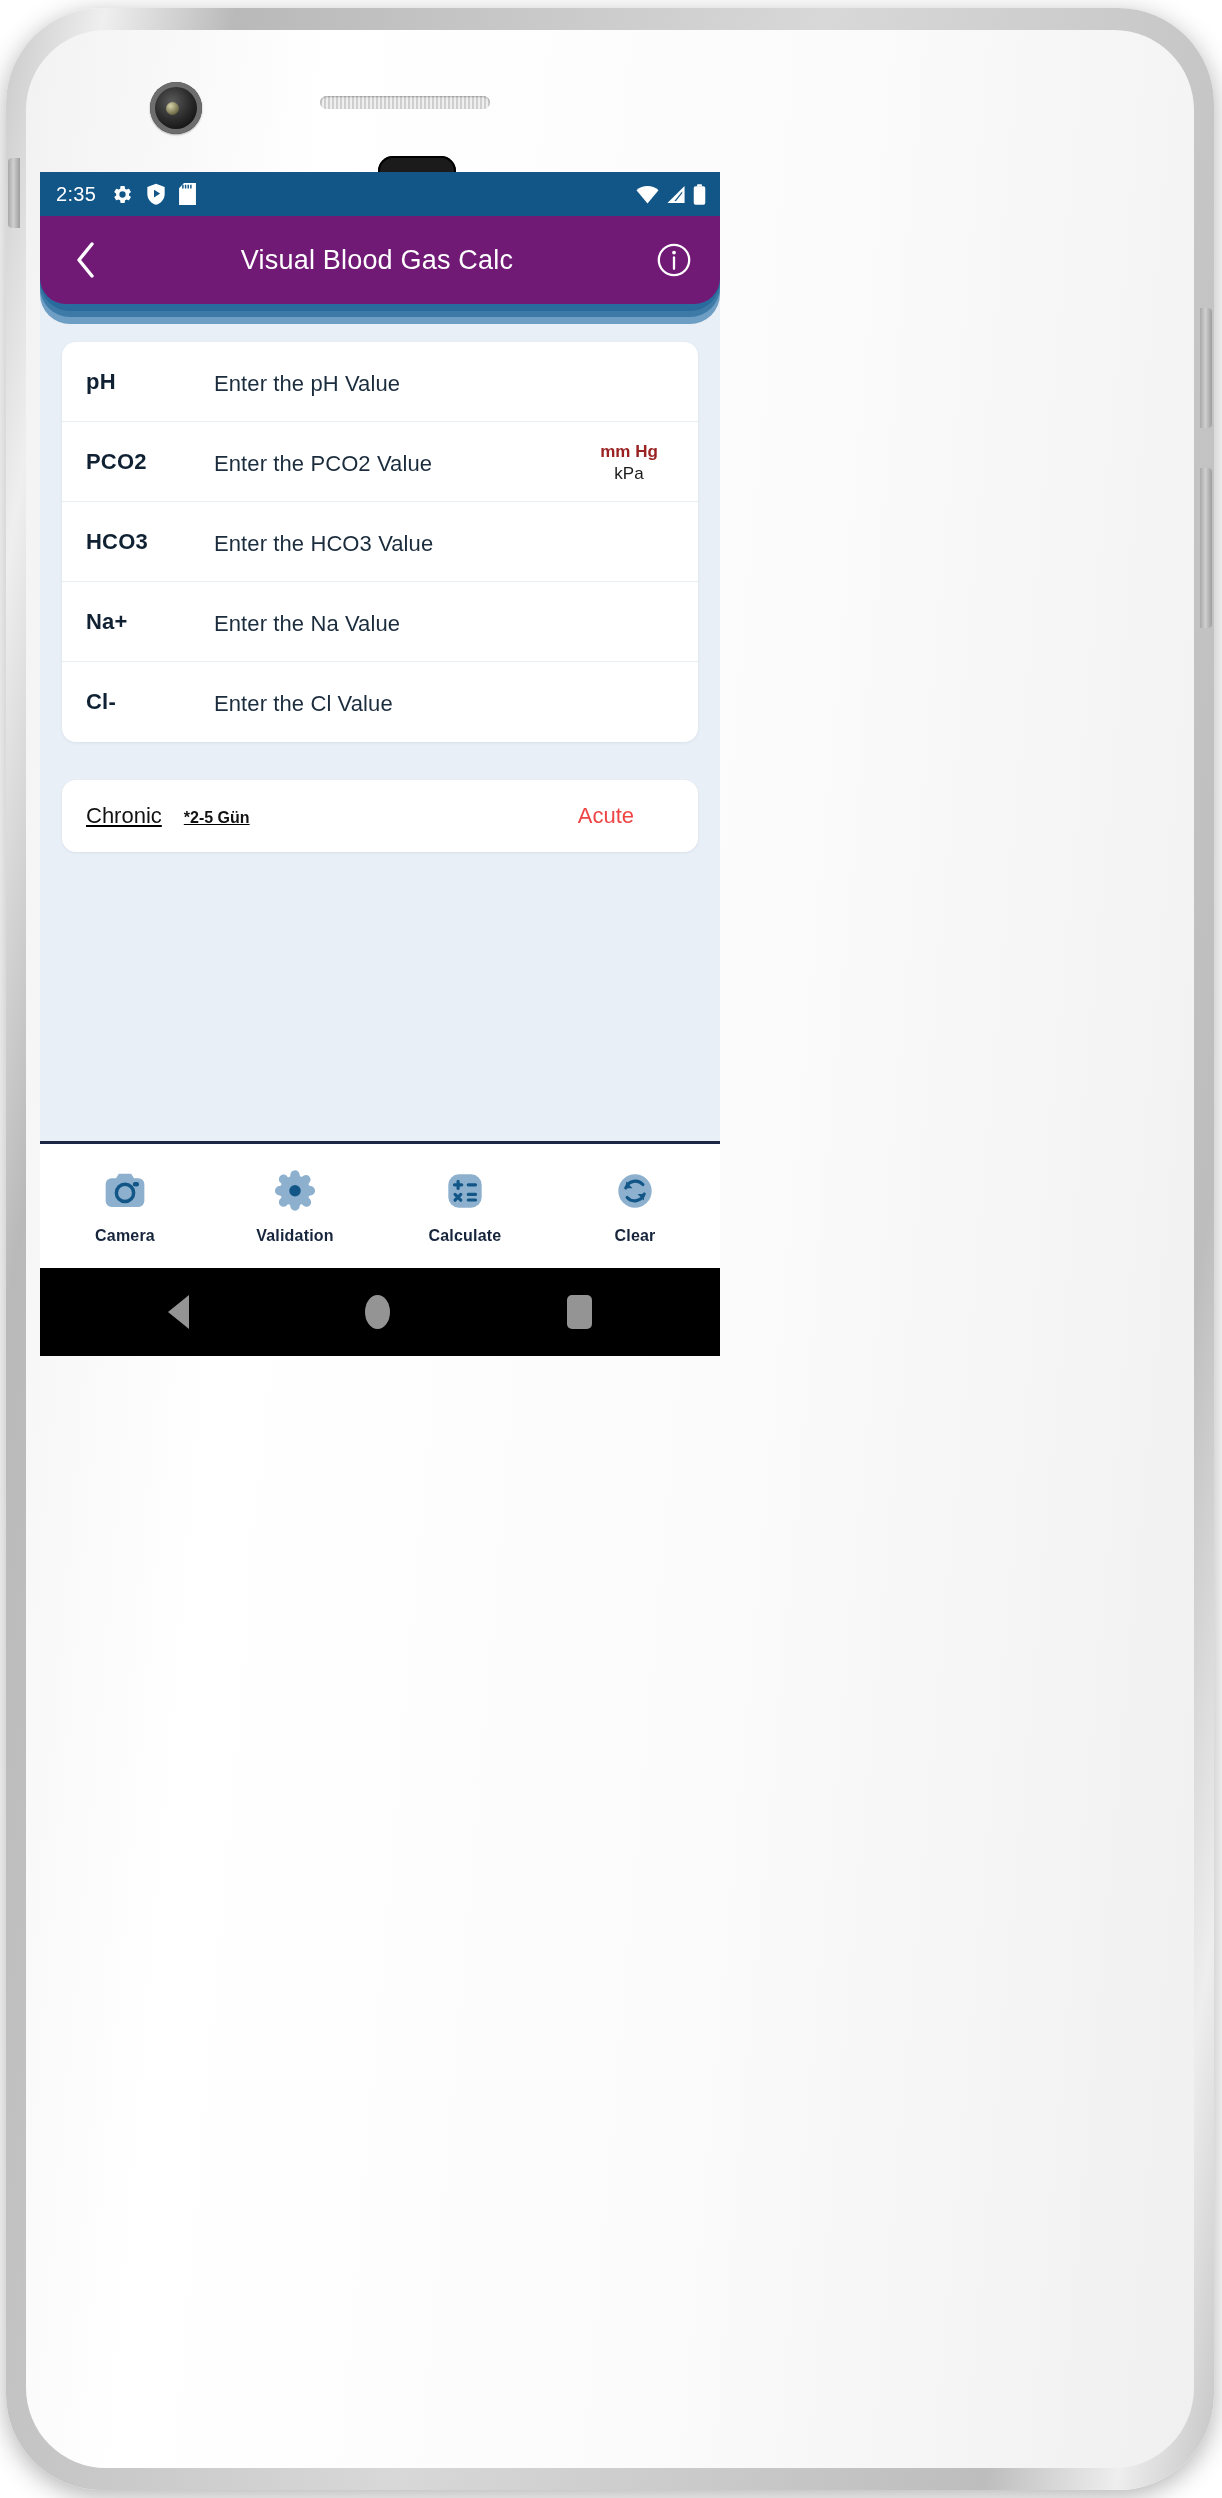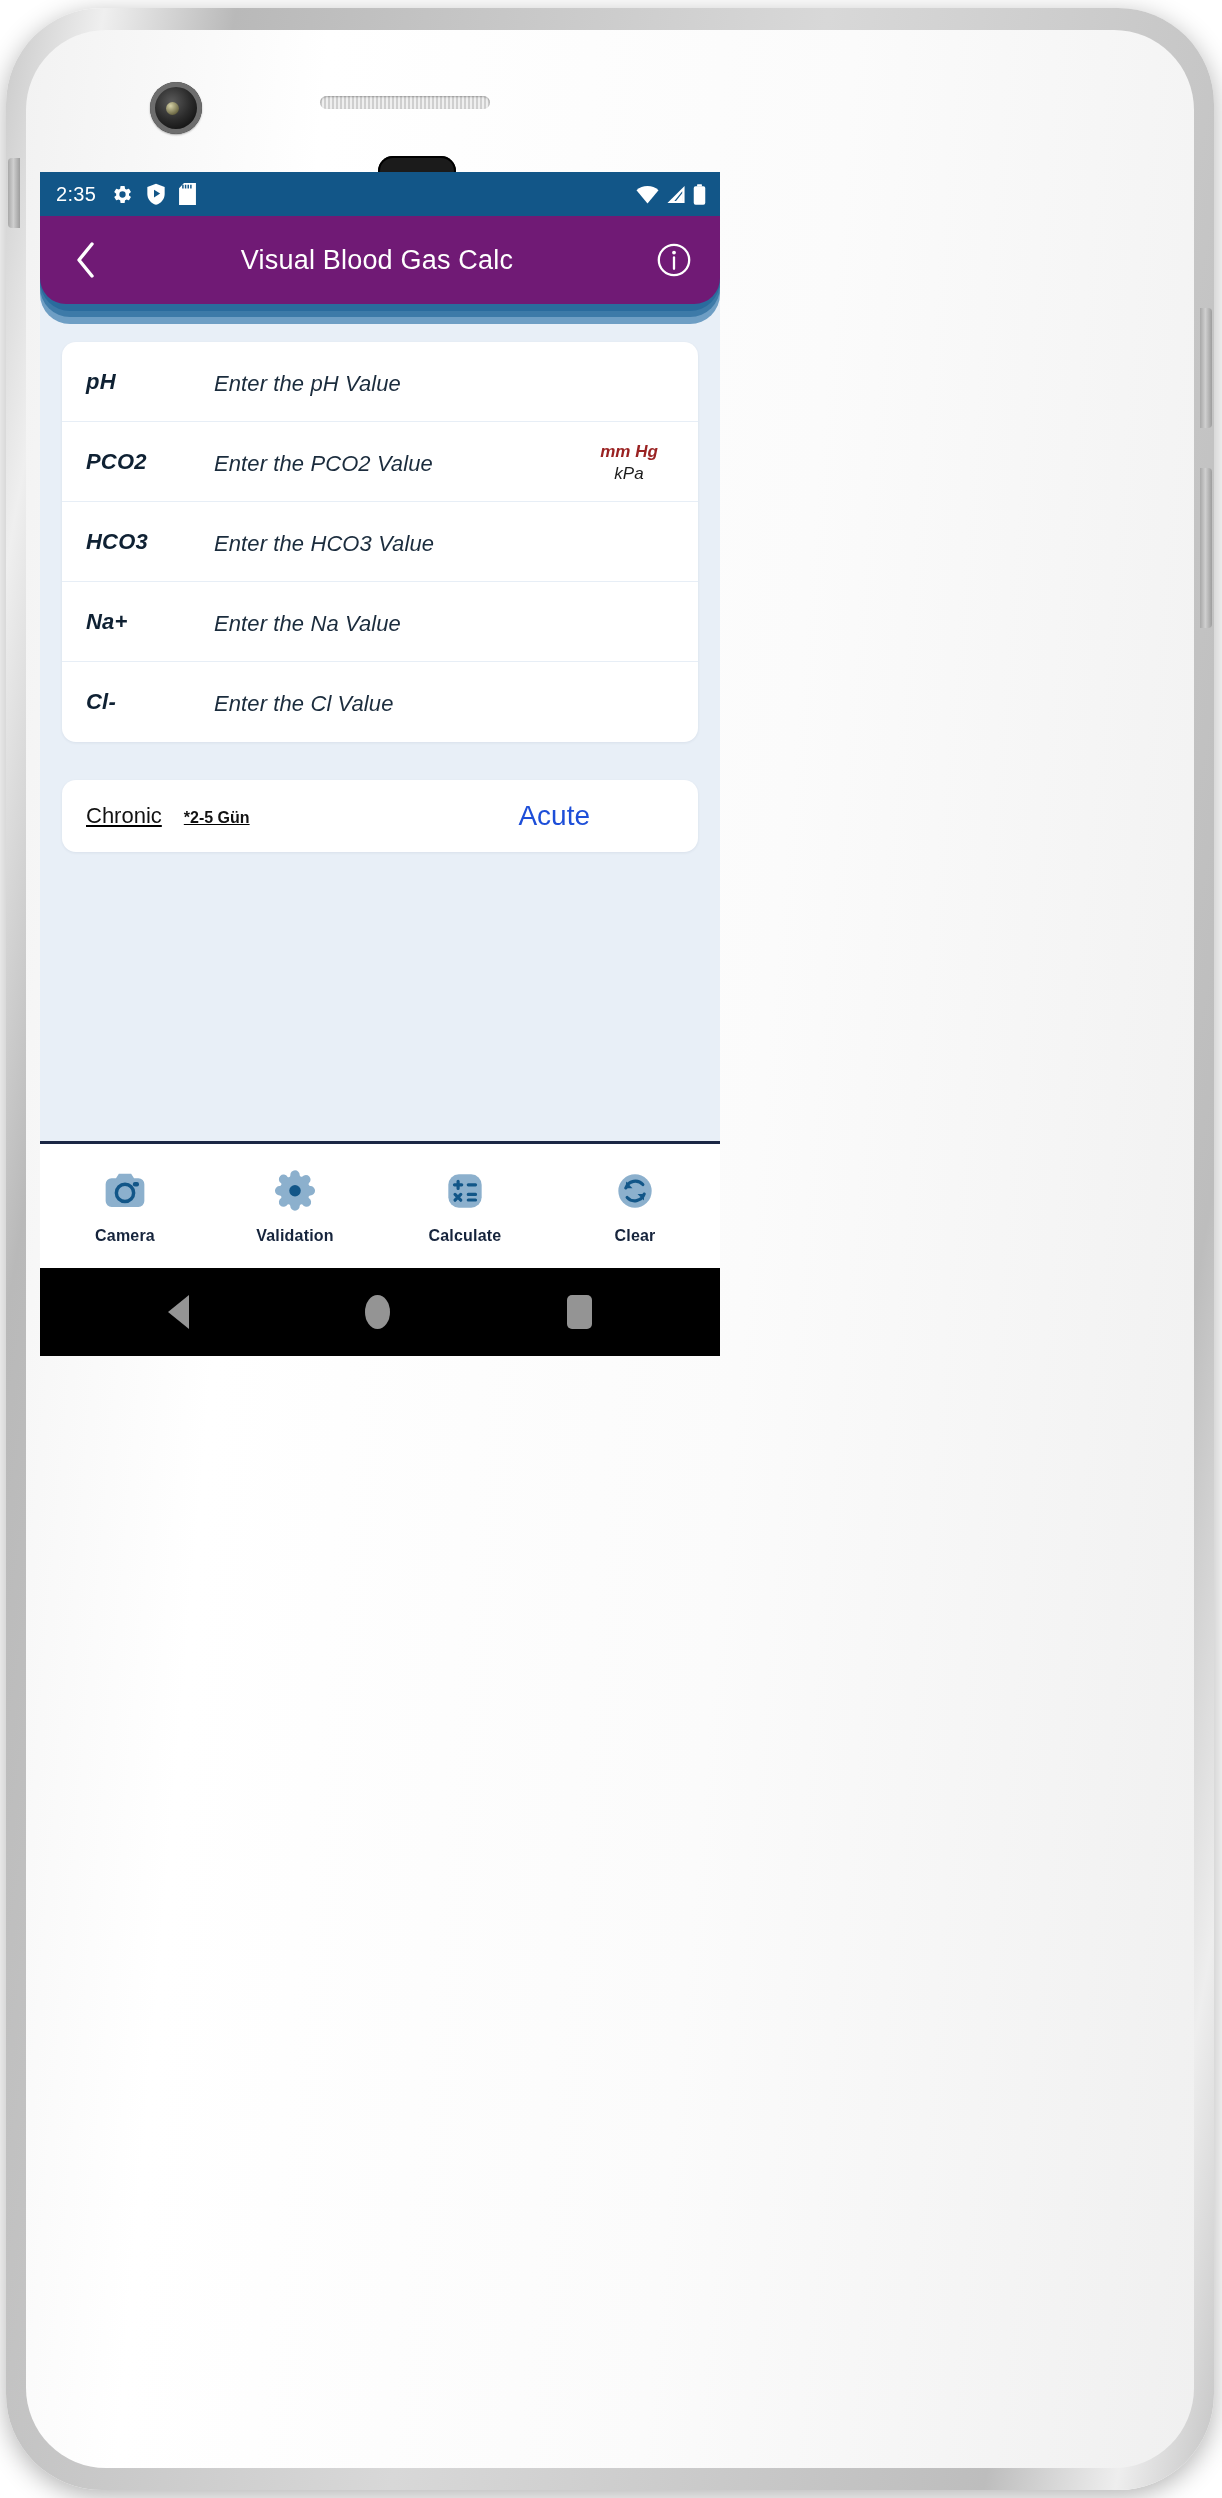--- a/index.html
+++ b/index.html
@@ -106,21 +106,20 @@
     margin-left: -6px;
   }
   .icon-btn { width: 40px; height: 40px; display: flex; align-items: center; justify-content: center; }
 
   
   .content { padding: 0 22px; padding-top: 38px; position: relative; z-index: 2; }
 
   .card {
     background: #fff; border-radius: 14px; overflow: hidden;
     box-shadow: 0 1px 3px rgba(20,40,70,.07);
-    font-style: italic;
   }
   .field-row {
     height: 80px; display: flex; align-items: center;
     padding: 0 24px; border-bottom: 1px solid #e7eef6;
     position: relative;
   }
   .field-row:last-child { border-bottom: none; }
   .field-label {
     width: 128px; flex-shrink: 0;
     font-size: 22px; font-weight: 700; color: #0f2133;
@@ -141,21 +140,21 @@
 
   .mode-card {
     margin-top: 38px; background: #fff; border-radius: 14px;
     height: 72px; display: flex; align-items: center;
     padding: 0 24px;
     box-shadow: 0 1px 3px rgba(20,40,70,.07);
   }
   .mode-left { display: flex; align-items: baseline; gap: 22px; text-decoration: underline; }
   .mode-label { font-size: 22px; color: #121212; }
   .mode-note { font-size: 16px; color: #121212; font-weight: 700; }
-  .mode-right { margin-left: auto; margin-right: 84px; font-size: 28px; color: #1d4ed8; }
+  .mode-right { margin-left: auto; margin-right: 40px; font-size: 22px; color: #ef4444; }
 
   
   .toolbar-divider { height: 3px; background: #1b2745; }
   .bottom-toolbar {
     position: absolute; left: 0; right: 0; bottom: 88px;
     background: #fff; height: 124px;
     display: flex; align-items: center;
   }
   .tb-item {
     flex: 1; display: flex; flex-direction: column;

